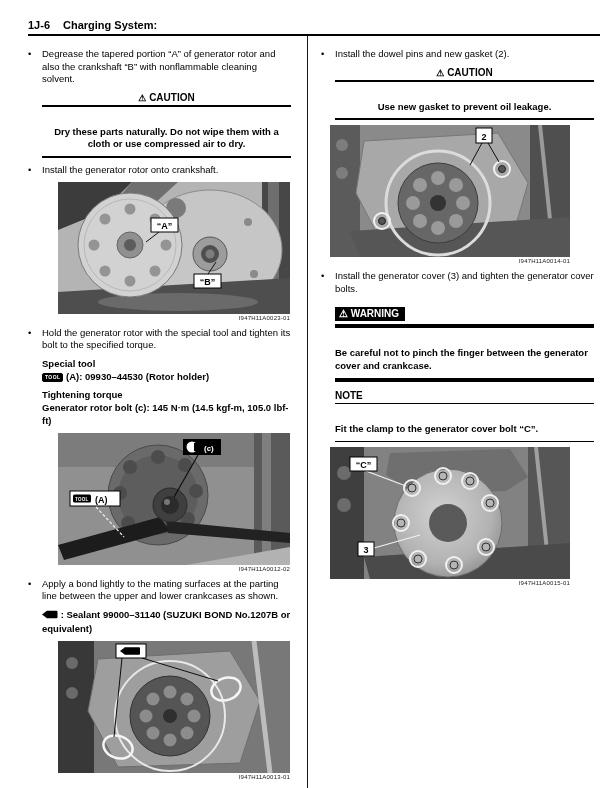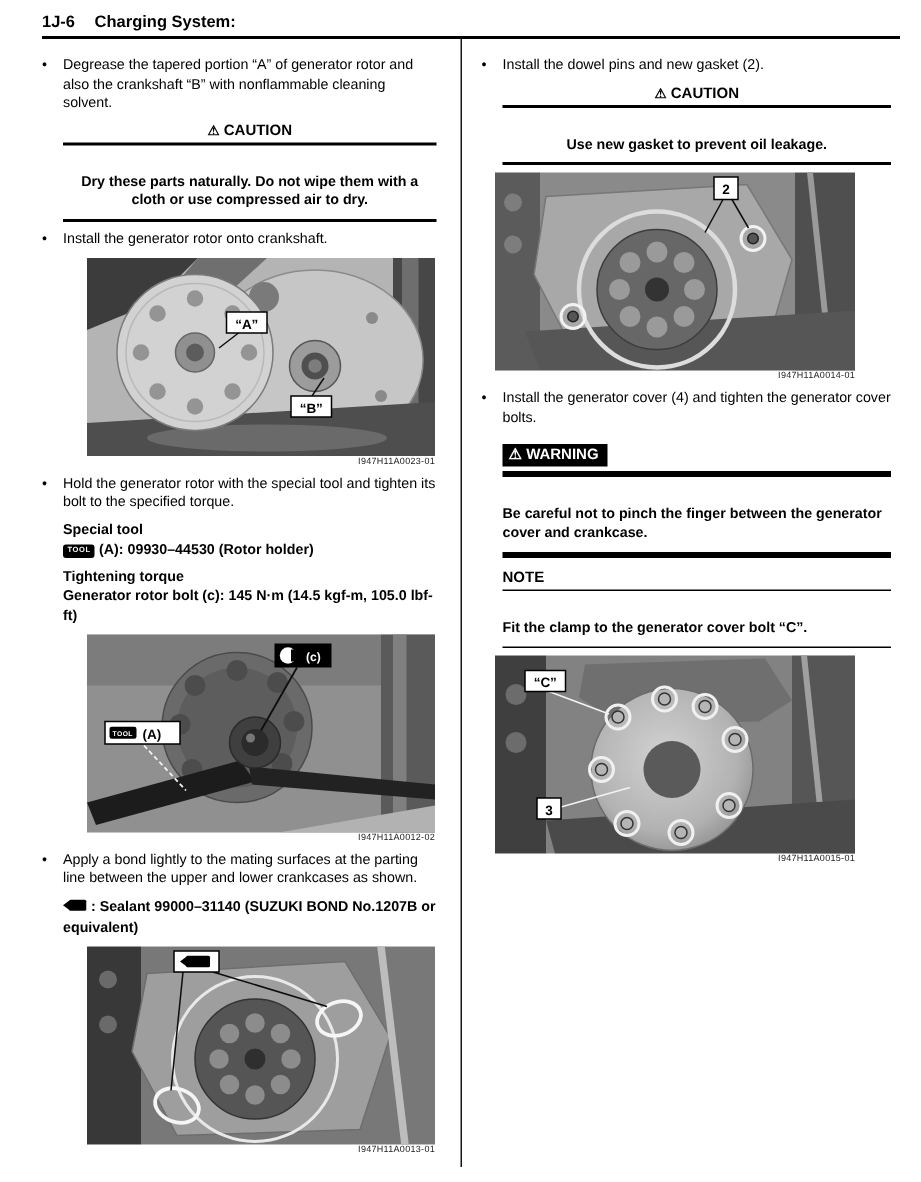--- a/index.html
+++ b/index.html
@@ -1,19 +1,19 @@
 <!DOCTYPE html>
 <html><head>
 <meta charset="utf-8">
 <style>
   html,body{margin:0;padding:0;background:#fff;}
   .page{position:relative;width:614px;height:788px;background:#ffffff;overflow:hidden;
         font-family:"Liberation Sans",sans-serif;color:#000;}
   
-  .header{padding:9px 14px 0 28px;text-align:right;}
+  .header{padding:19px 14px 0 28px;text-align:right;}
   .header-line{display:flex;gap:13px;font-size:11px;font-weight:bold;}
   .header-rule{height:2px;background:#000;margin:3px 14px 0 28px;}
   
   .columns{display:flex;height:752px;}
   .col{box-sizing:border-box;}
   .col-left{width:307px;padding:6px 16px 0 28px;}
   .col-right{width:307px;border-left:1px solid #161616;padding:6px 20px 0 13px;}
   
   .bullet{display:flex;font-size:9.5px;line-height:1.32;margin-top:6px;}
   .bullet::before{content:"\2022";flex:none;width:14px;}
@@ -252,21 +252,21 @@
           <circle cx="52" cy="96" r="8" fill="none" stroke="#f2f2f2" stroke-width="2"></circle>
           <circle cx="52" cy="96" r="3.5" fill="#555" stroke="#222"></circle>
           <line x1="152" y1="18" x2="140" y2="40" stroke="#0e0e0e" stroke-width="1"></line>
           <line x1="158" y1="18" x2="169" y2="37" stroke="#0e0e0e" stroke-width="1"></line>
           <rect x="146" y="3" width="16" height="15" fill="#fff" stroke="#000"></rect>
           <text class="lab" x="154" y="14.5" text-anchor="middle">2</text>
         </svg>
         <div class="caption">I947H11A0014-01</div>
       </div>
 
-      <div class="bullet">Install the generator cover (4) and tighten the generator cover bolts.</div>
+      <div class="bullet">Install the generator cover (3) and tighten the generator cover bolts.</div>
 
       <div class="warning">
         <span class="warn-badge">
           <span>⚠</span>
           <span>WARNING</span>
         </span>
         <div class="rule-thick"></div>
         <div class="alert-text">Be careful not to pinch the finger between the generator cover and crankcase.</div>
         <div class="rule-thick"></div>
       </div>

